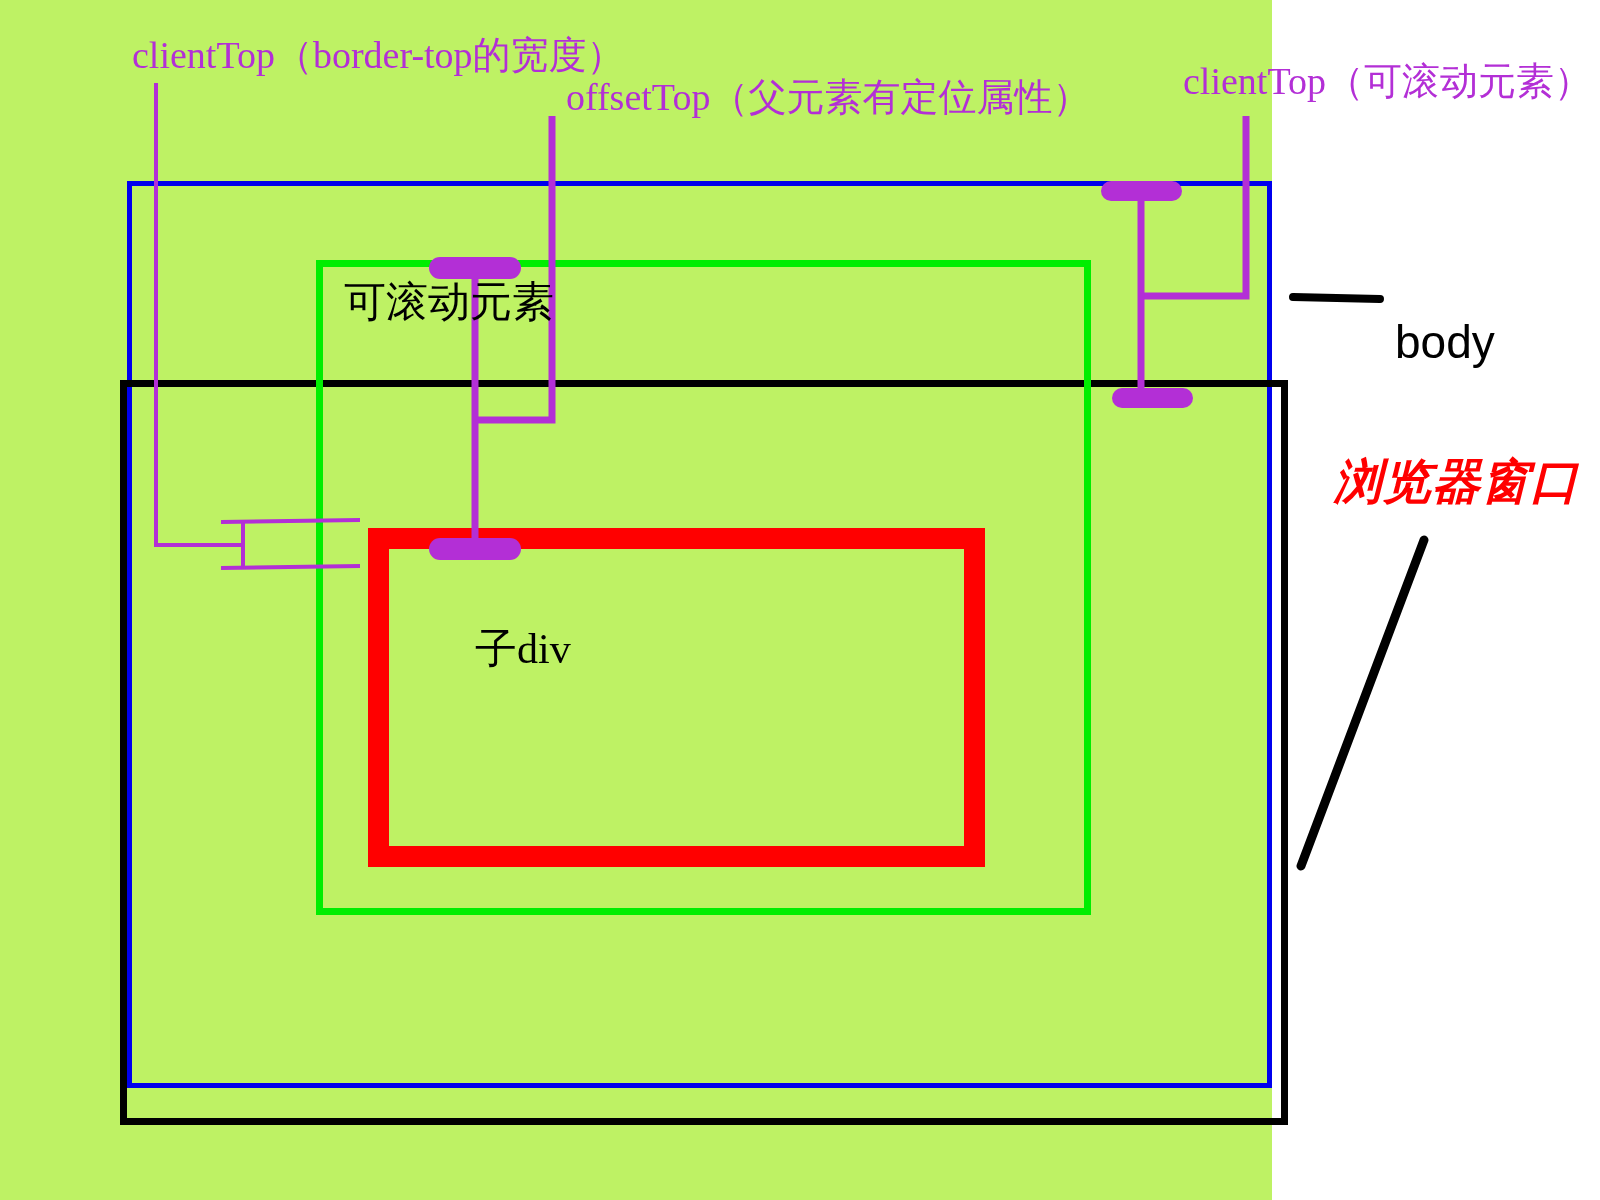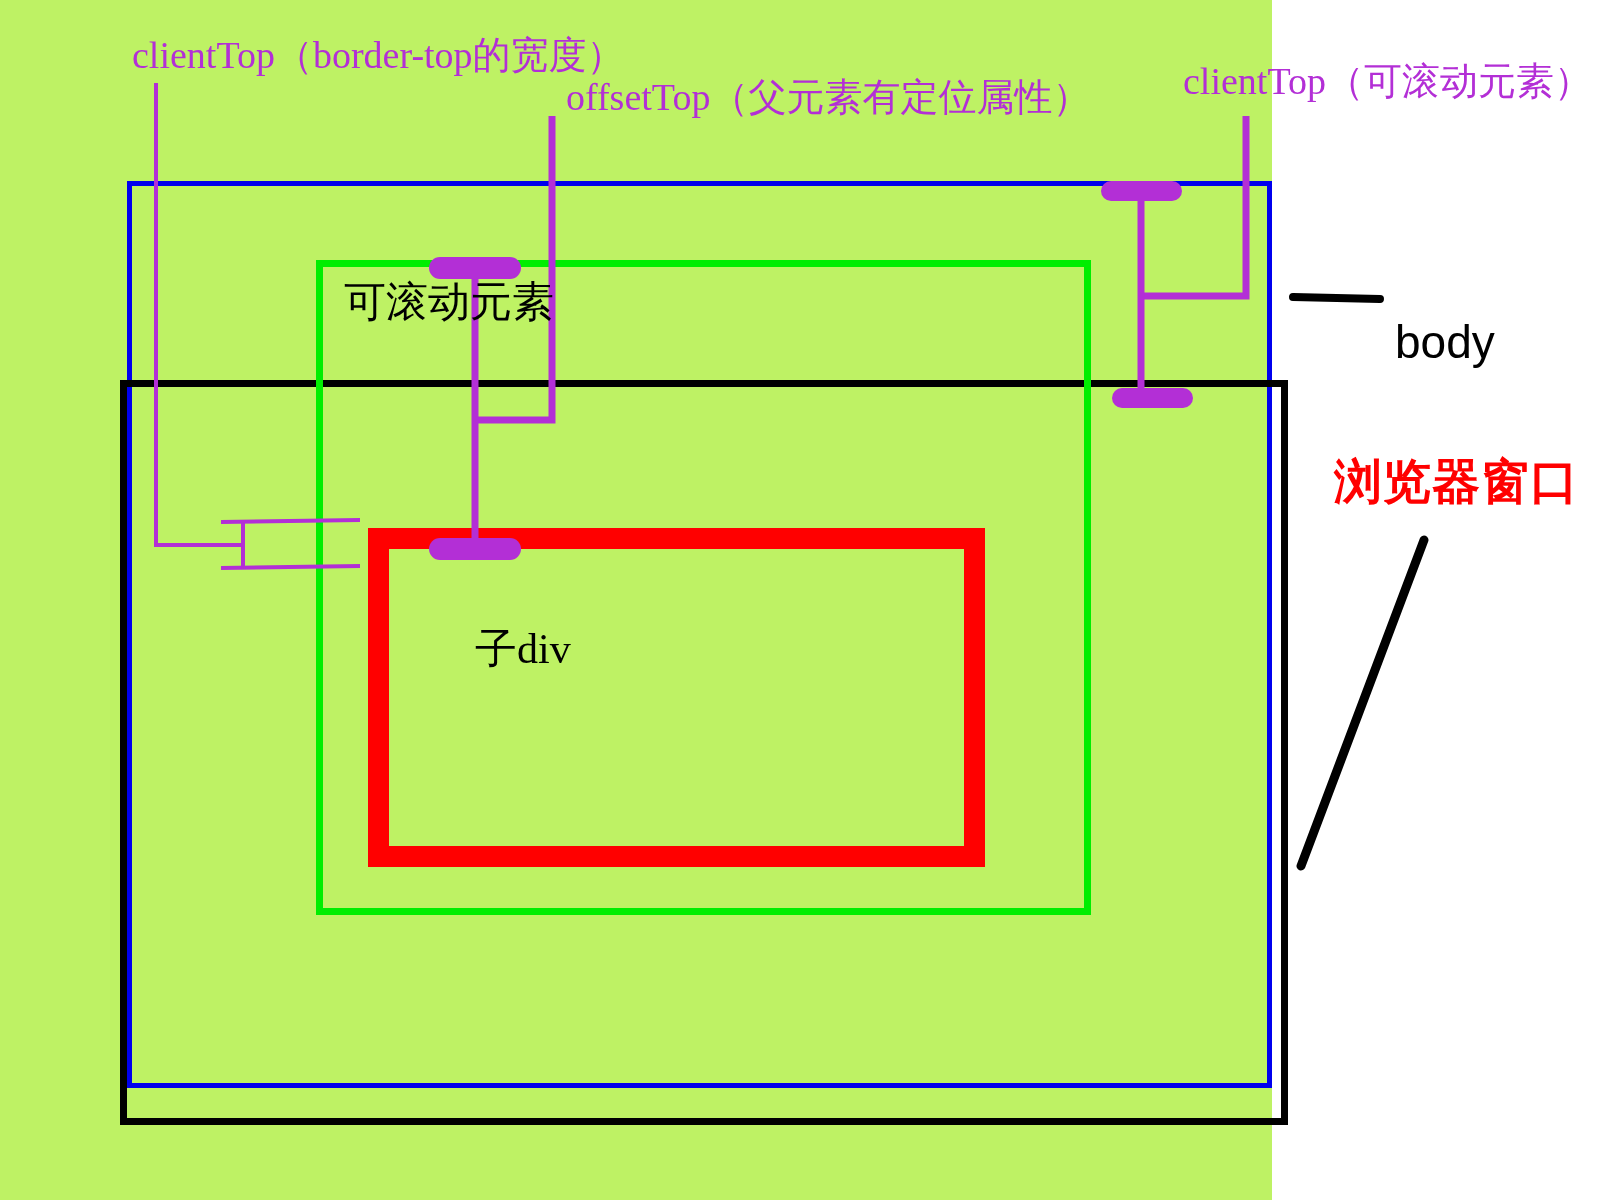--- a/index.html
+++ b/index.html
@@ -115,19 +115,19 @@
   </svg>
 
   <div class="lbl lbl-annot" style="left:132px; top:36px;">clientTop（border-top的宽度）</div>
 
   <div class="lbl lbl-annot" style="left:542px; top:78px;margin-left:24px;">offsetTop（父元素有定位属性）</div>
 
   <div class="lbl lbl-annot" style="left:1183px; top:62px;">clientTop（可滚动元素）</div>
 
   <div class="lbl lbl-body" style="left:1395px; top:275px;">body</div>
 
-  <div class="lbl lbl-window" style="left:1334px; top:458px;">浏览器窗口</div>
+  <div class="lbl lbl-window" style="left:1334px; top:458px;font-style:italic;">浏览器窗口</div>
 
   <div class="lbl lbl-div" style="left:344px; top:281px;">可滚动元素</div>
 
   <div class="lbl lbl-div" style="left:452px; top:628px;margin-left:23px;">子div</div>
 
 </div>
 
 </body></html>

